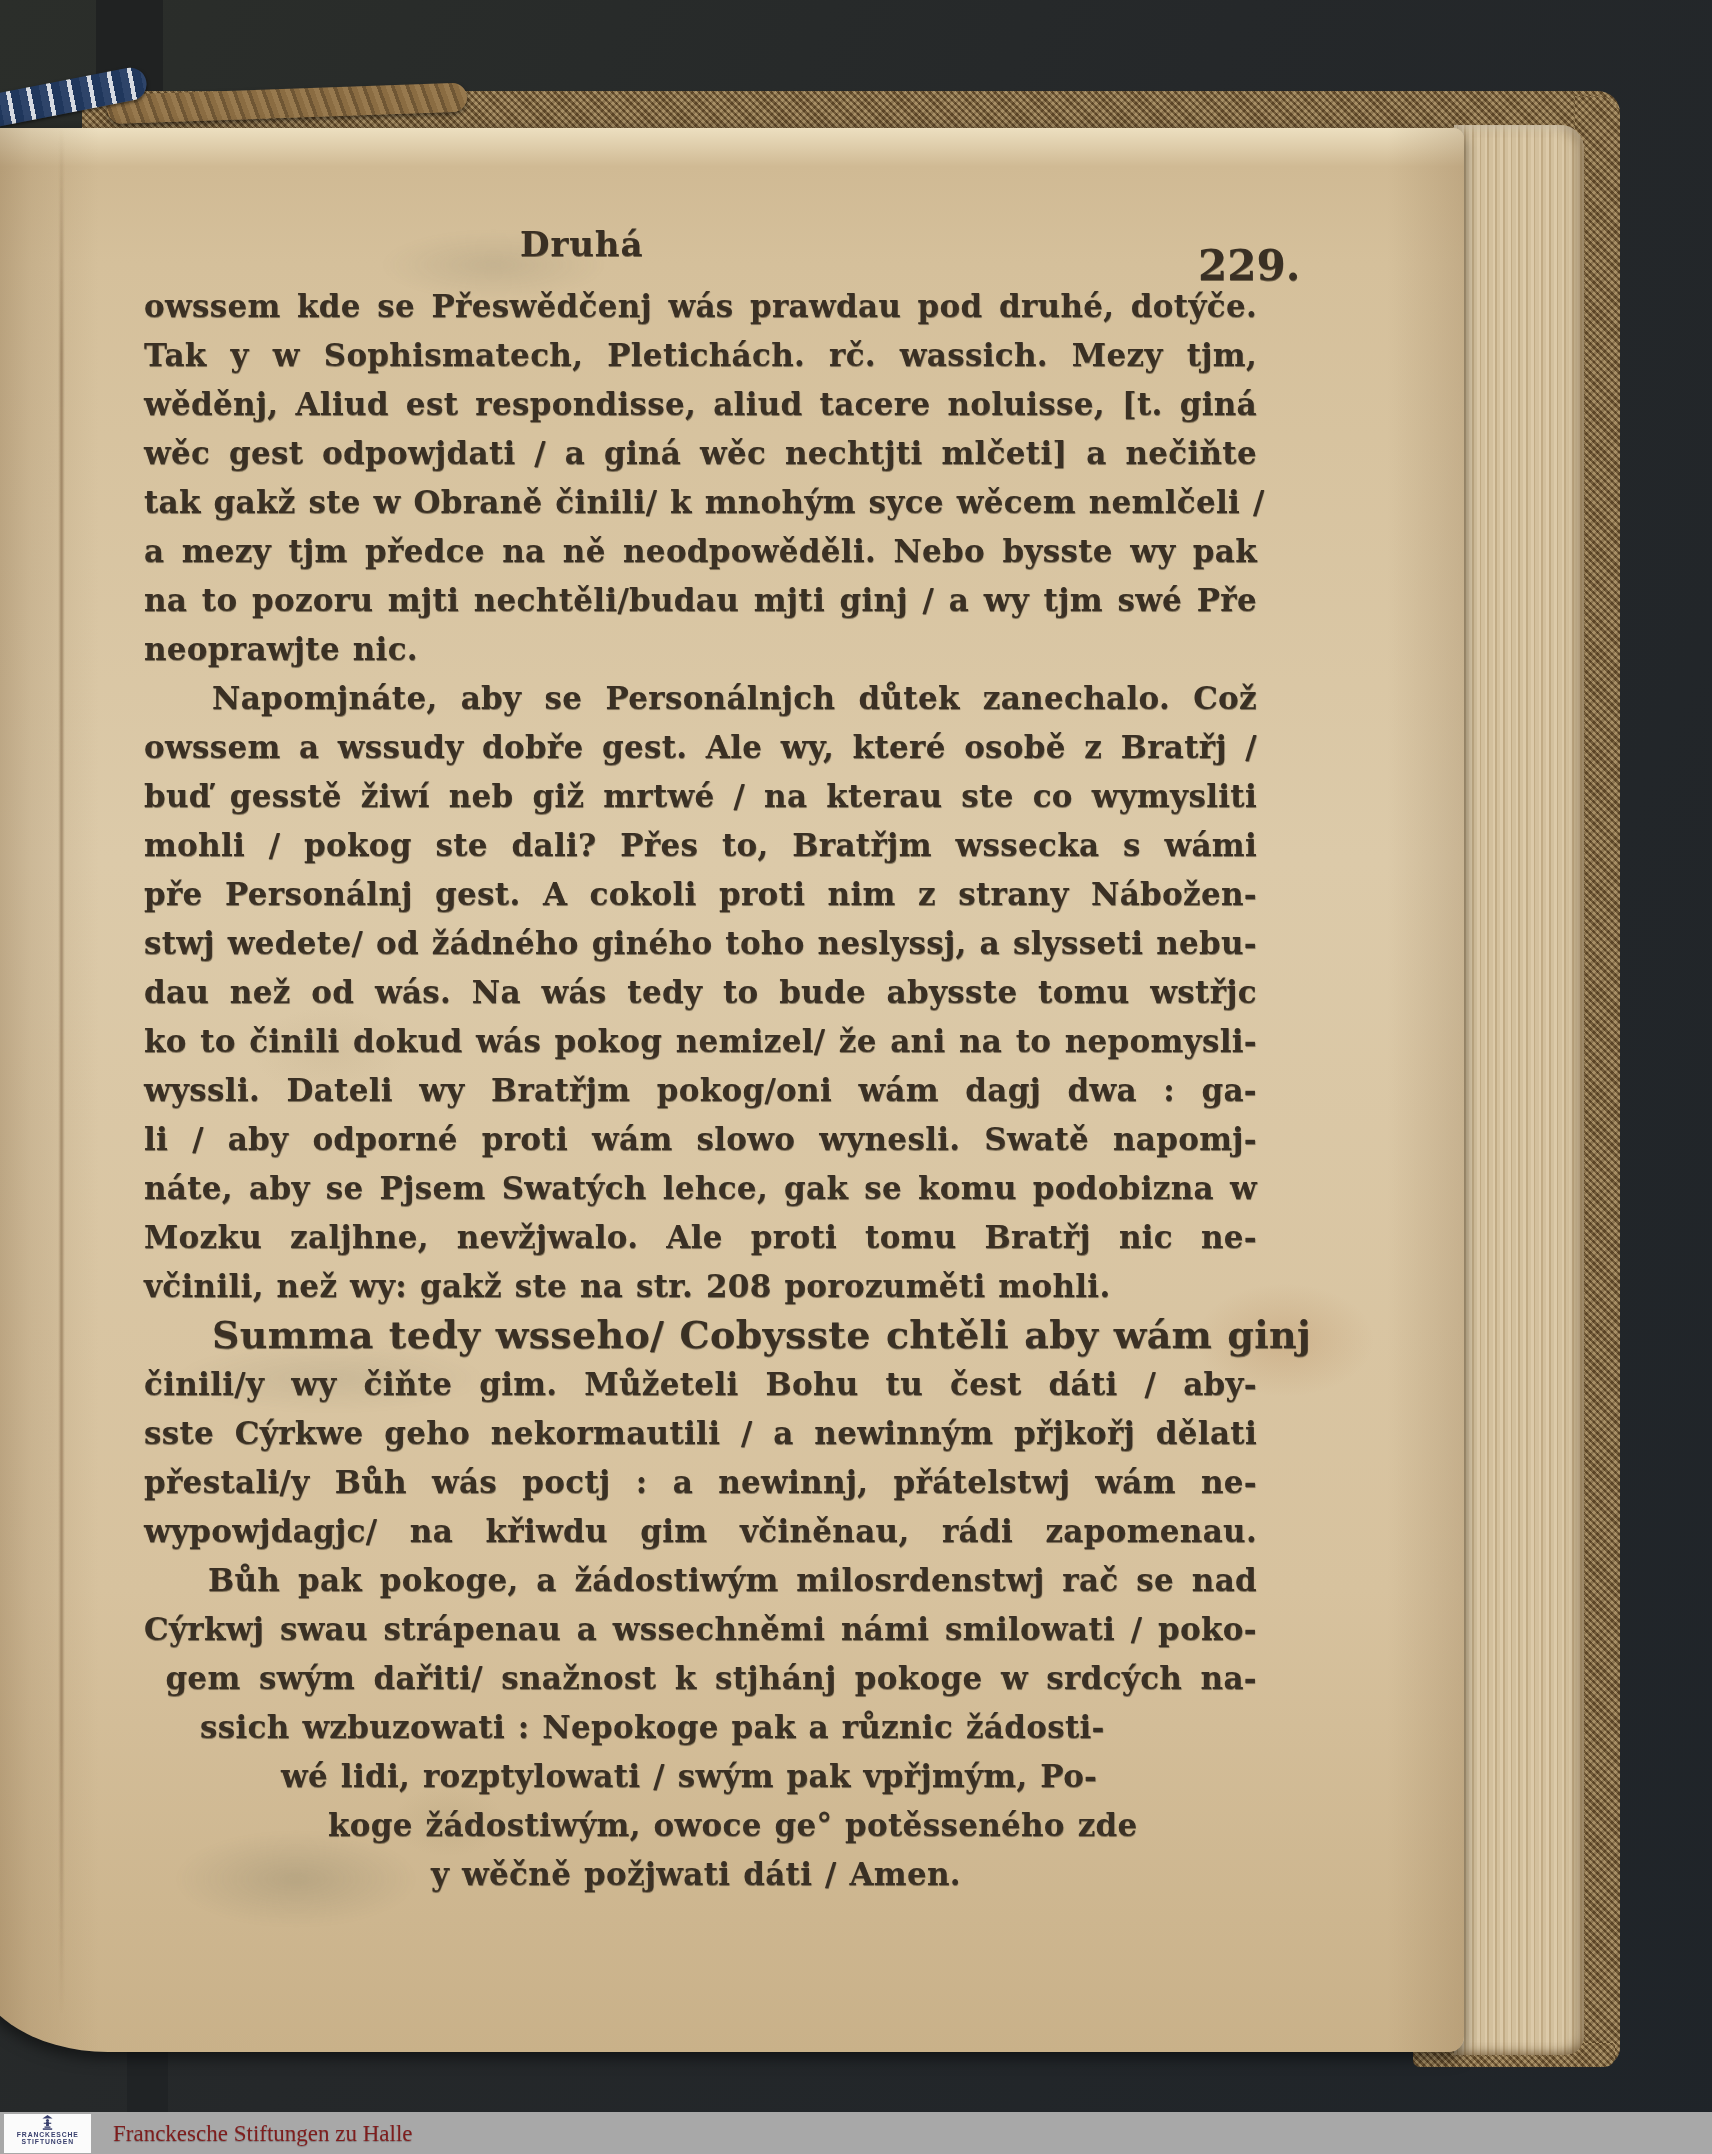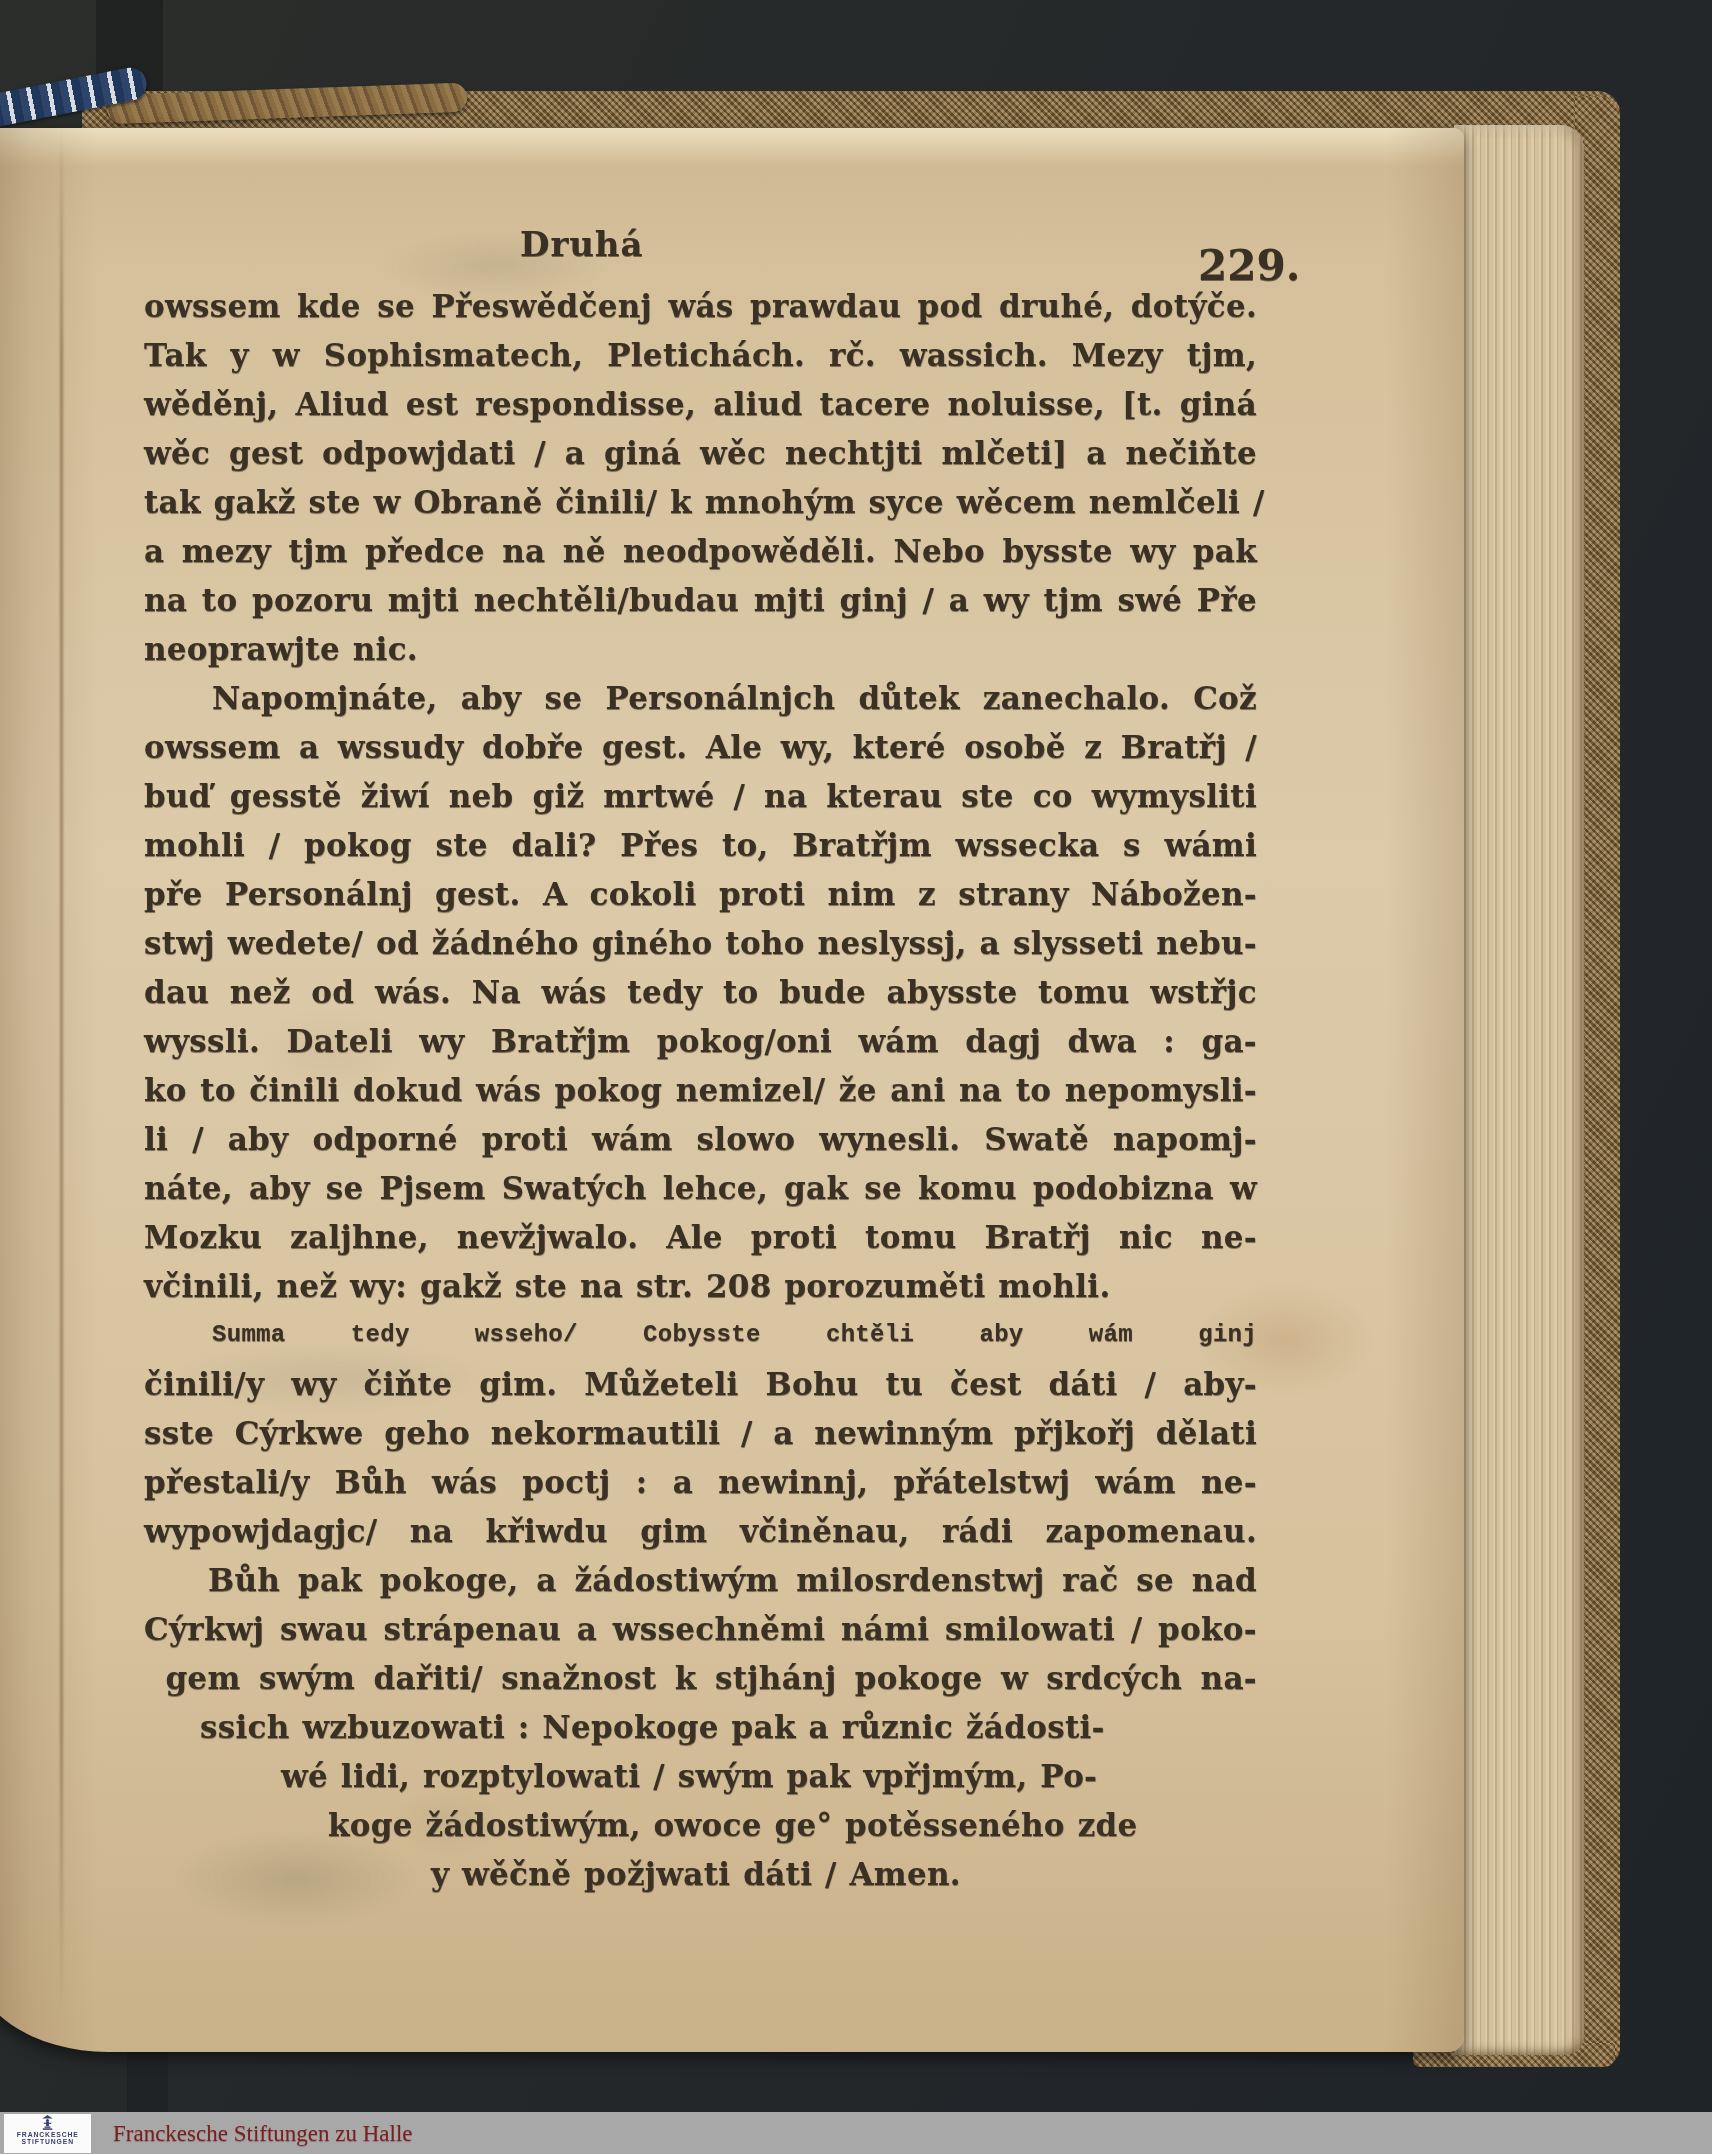--- a/index.html
+++ b/index.html
@@ -120,27 +120,27 @@
         <div class="line"><span>a mezy tjm předce na ně neodpowěděli.  Nebo bysste wy pak</span></div>
         <div class="line"><span>na to pozoru mjti nechtěli/budau mjti ginj / a wy tjm swé Pře</span></div>
         <div class="line short"><span>neoprawjte nic.</span></div>
         <div class="line" style="padding-left: 68px;"><span>Napomjnáte, aby se Personálnjch důtek zanechalo.  Což</span></div>
         <div class="line"><span>owssem a wssudy dobře gest.  Ale wy, které osobě z Bratřj /</span></div>
         <div class="line"><span>buď gesstě žiwí neb giž mrtwé / na kterau ste co wymysliti</span></div>
         <div class="line"><span>mohli / pokog ste dali?  Přes to, Bratřjm wssecka s wámi</span></div>
         <div class="line"><span>pře Personálnj gest.  A cokoli proti nim z strany Nábožen-</span></div>
         <div class="line"><span>stwj wedete/ od žádného giného toho neslyssj, a slysseti nebu-</span></div>
         <div class="line"><span>dau než od wás.  Na wás tedy to bude abysste tomu wstřjc</span></div>
+        <div class="line"><span>ko to činili dokud wás pokog nemizel/ že ani na to nepomysli-</span></div>
         <div class="line"><span>wyssli.  Dateli wy Bratřjm pokog/oni wám dagj dwa : ga-</span></div>
-        <div class="line"><span>ko to činili dokud wás pokog nemizel/ že ani na to nepomysli-</span></div>
         <div class="line"><span>li / aby odporné proti wám slowo wynesli.  Swatě napomj-</span></div>
         <div class="line"><span>náte, aby se Pjsem Swatých lehce, gak se komu podobizna w</span></div>
         <div class="line"><span>Mozku zaljhne, nevžjwalo.  Ale proti tomu Bratřj nic ne-</span></div>
         <div class="line short"><span>včinili, než wy: gakž ste na str. 208 porozuměti mohli.</span></div>
-        <div class="line" style="padding-left: 68px; font-size: 24px; font-family: Liberation Mono, monospace;"><span>Summa tedy wsseho/ Cobysste chtěli aby wám ginj</span></div>
+        <div class="line" style="padding-left: 68px; font-size: 38px;"><span>Summa tedy wsseho/ Cobysste chtěli aby wám ginj</span></div>
         <div class="line"><span>činili/y wy čiňte gim.  Můžeteli Bohu tu čest dáti / aby-</span></div>
         <div class="line"><span>sste Cýrkwe geho nekormautili / a newinným přjkořj dělati</span></div>
         <div class="line"><span>přestali/y Bůh wás poctj :  a newinnj, přátelstwj wám ne-</span></div>
         <div class="line"><span>wypowjdagjc/ na křiwdu gim včiněnau, rádi zapomenau.</span></div>
         <div class="line" style="padding-left: 64px;"><span>Bůh pak pokoge, a žádostiwým milosrdenstwj rač se nad</span></div>
         <div class="line"><span>Cýrkwj swau strápenau a wssechněmi námi smilowati / poko-</span></div>
         <div class="line" style="padding-left: 21.4px;"><span>gem swým dařiti/ snažnost k stjhánj pokoge  w srdcých na-</span></div>
         <div class="line short" style="padding-left: 56px;"><span>ssich wzbuzowati : Nepokoge pak a různic žádosti-</span></div>
         <div class="line short" style="padding-left: 137px;"><span>wé lidi, rozptylowati / swým pak vpřjmým, Po-</span></div>
         <div class="line short" style="padding-left: 184px;"><span>koge žádostiwým, owoce ge° potěsseného zde</span></div>

